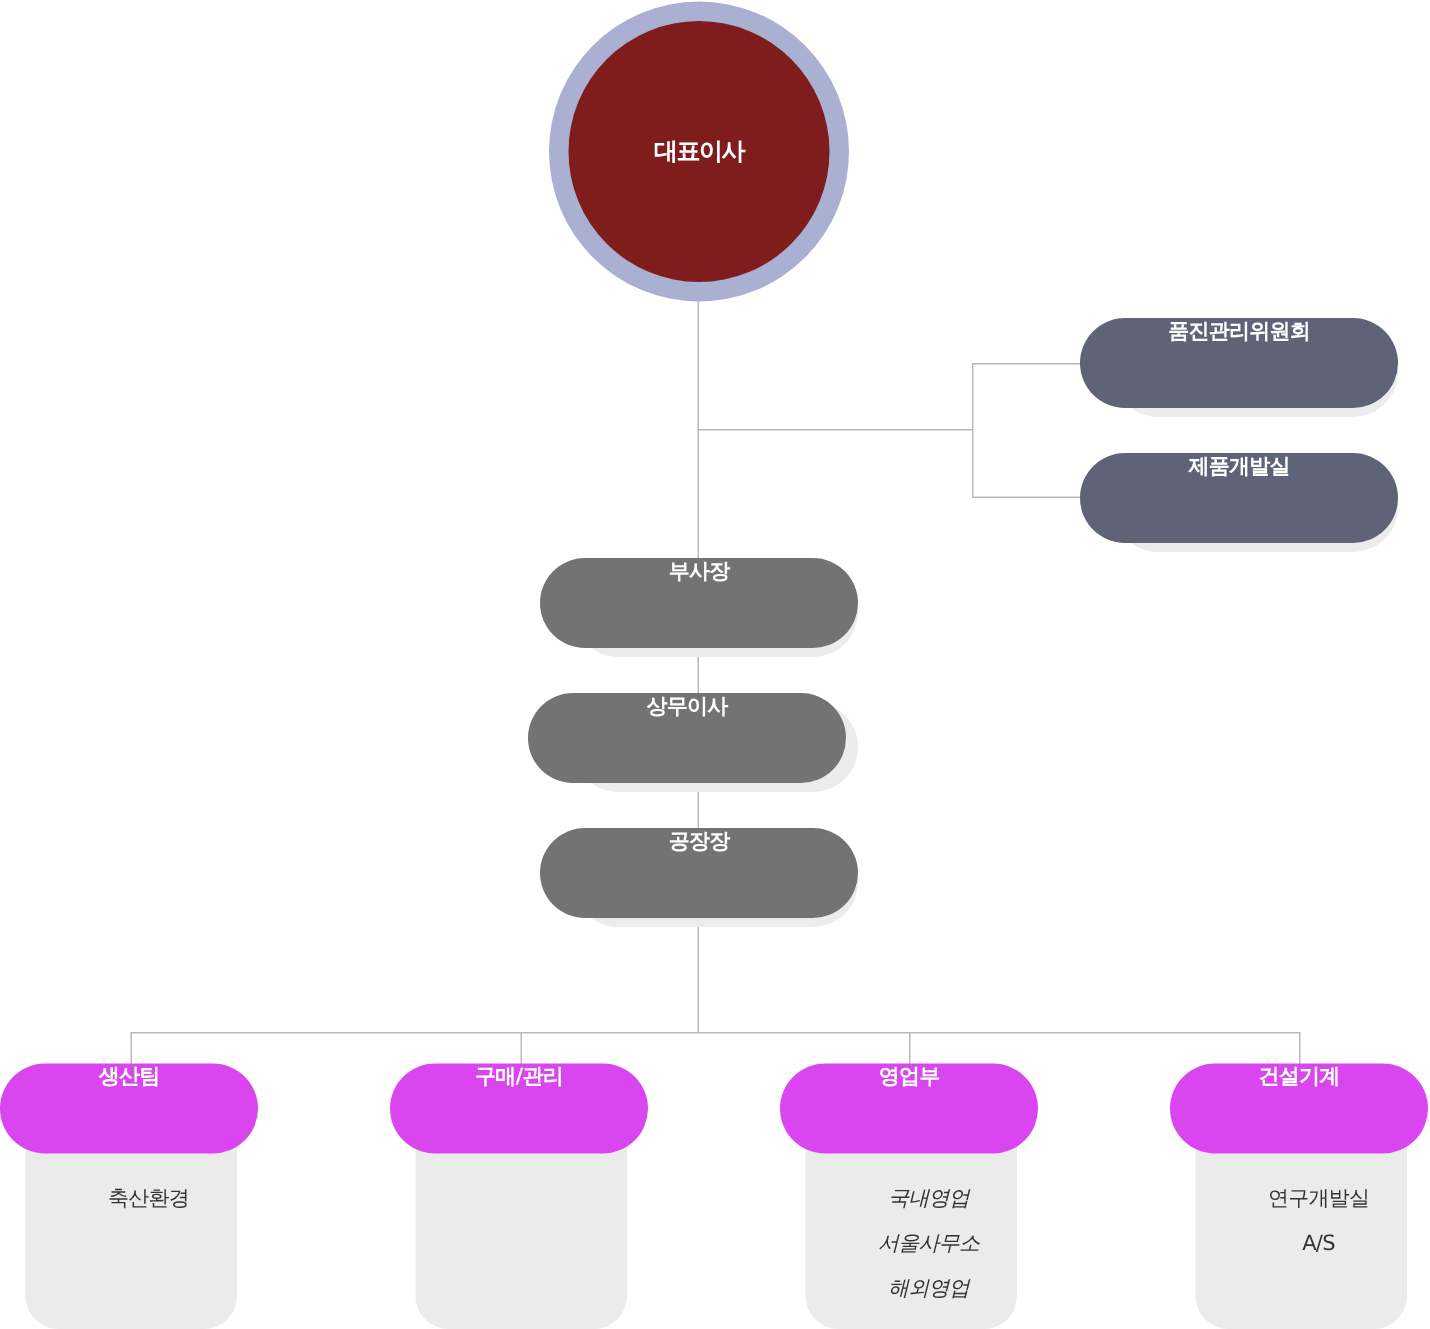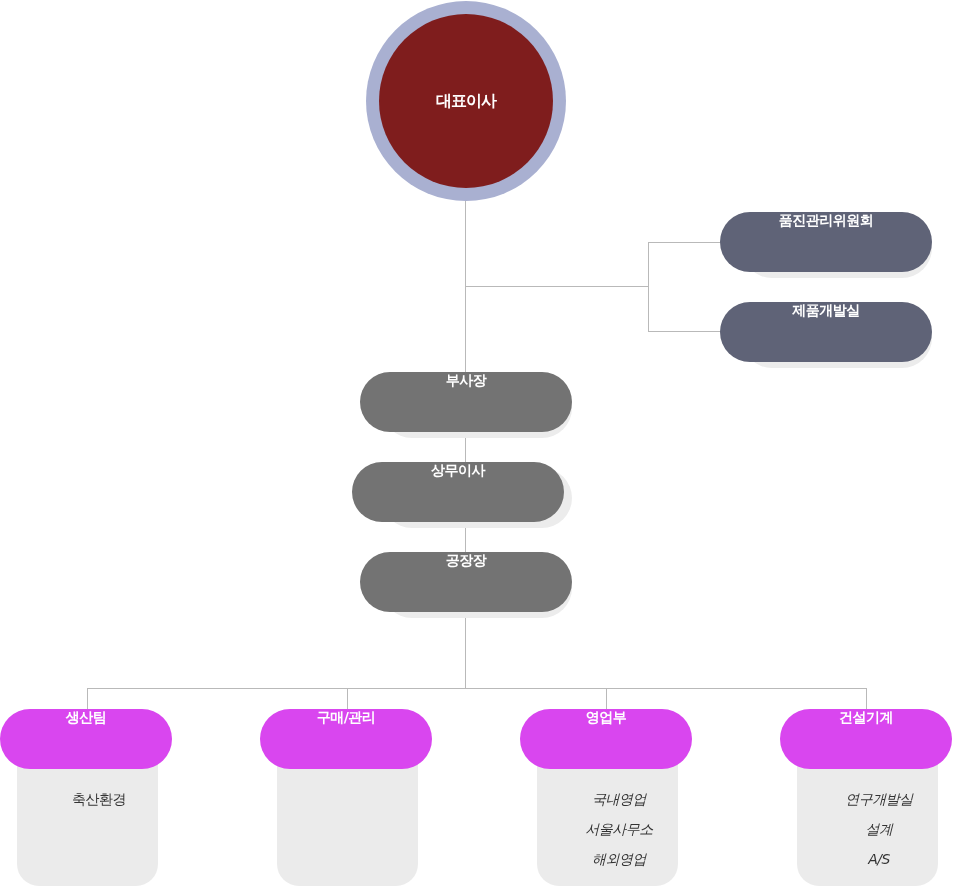--- a/index.html
+++ b/index.html
@@ -88,17 +88,16 @@
 <ul class="sublist" style="left:537px;font-style:italic;">
   <li>국내영업</li>
   <li>서울사무소</li>
   <li>해외영업</li>
 </ul>
 
 <div class="pill dept" style="left:780px; top:709px;">
   <span>건설기계</span>
 </div>
 <div class="subbox" style="left:797px;"></div>
-<ul class="sublist" style="left:797px;font-style:italic;">
+<ul class="sublist" style="left:797px;">
   <li>연구개발실</li>
-  <li>설계</li>
   <li>A/S</li>
 </ul>
 
 </body></html>

